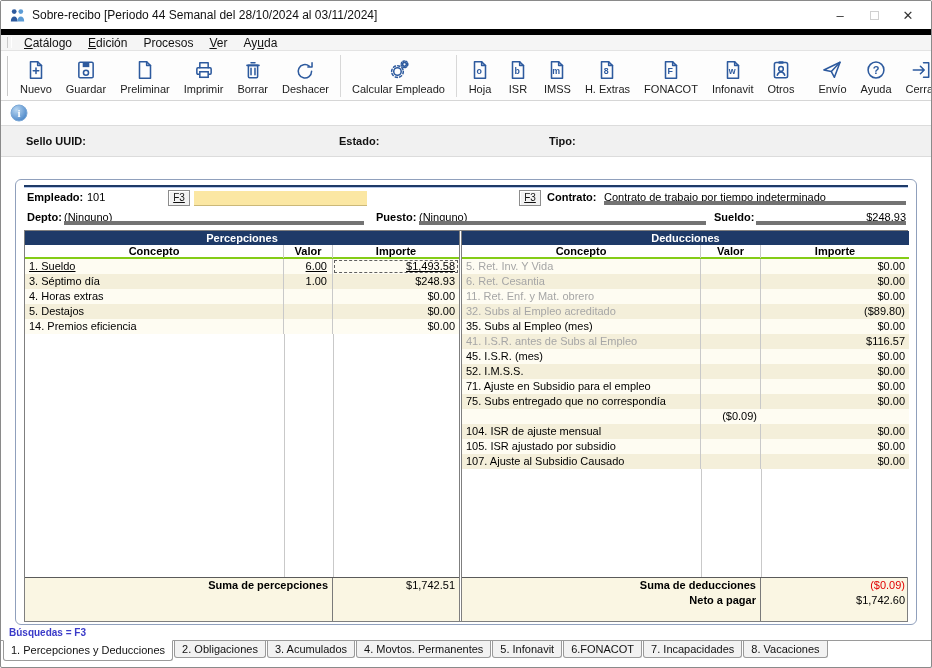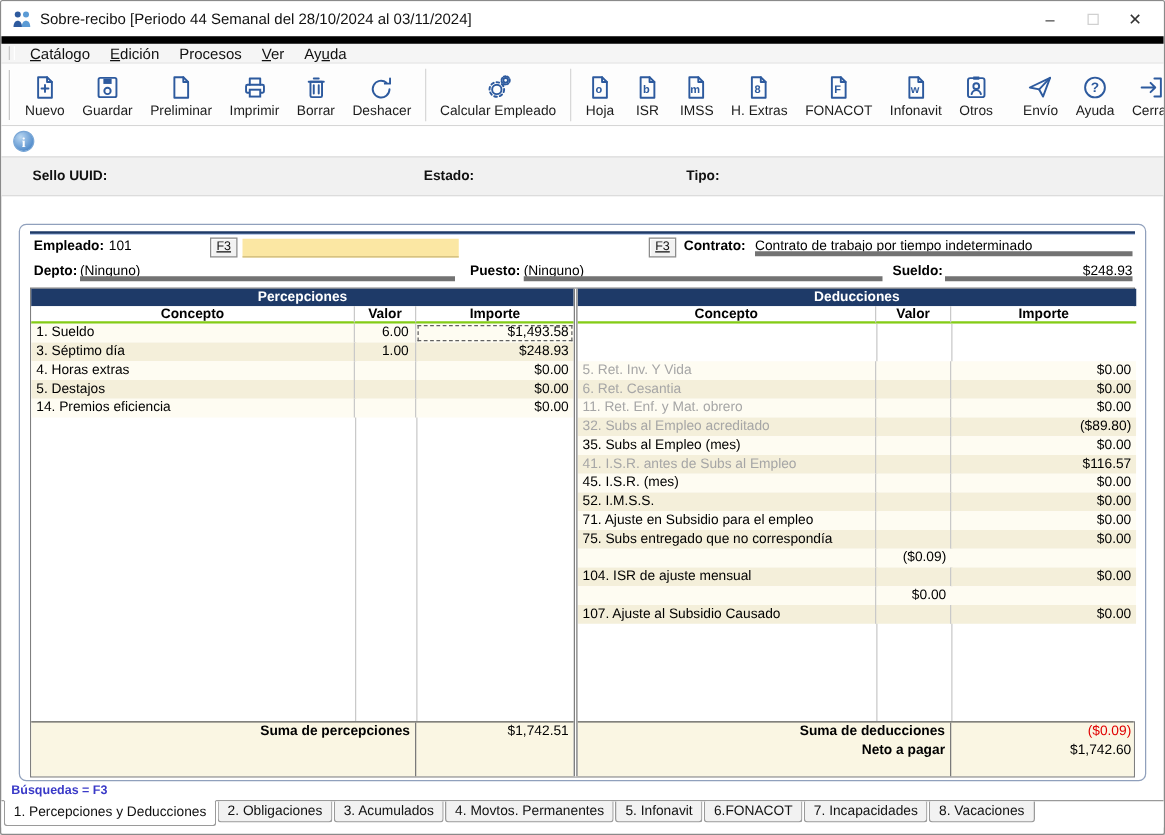--- a/index.html
+++ b/index.html
@@ -353,21 +353,21 @@
       </div>
       <div class="hdr" style="left:437px; width:447px; grid-template-columns:239px 60px 148px;">
         <span>Concepto</span>
         <span>Valor</span>
         <span>Importe</span>
       </div>
 
       <div class="tbody" style="left:0; width:434px;" id="perc-body">
         <div class="vline" style="left:259px;"></div>
         <div class="vline" style="left:308px;"></div>
-      <div class="trow alt0" style="grid-template-columns: 259px 49px 126px;">
+      <div class="trow alt0" style="grid-template-columns: 259px 49px 126px; text-decoration: underline;">
             <div class="cc">1. Sueldo</div>
             <div class="cv">6.00</div>
             <div class="ci sel">$1,493.58</div>
           </div>
           <div class="trow alt1" style="grid-template-columns: 259px 49px 126px;">
             <div class="cc">3. Séptimo día</div>
             <div class="cv">1.00</div>
             <div class="ci">$248.93</div>
           </div>
           <div class="trow alt0" style="grid-template-columns: 259px 49px 126px;">
@@ -382,21 +382,21 @@
           </div>
           <div class="trow alt0" style="grid-template-columns: 259px 49px 126px;">
             <div class="cc">14. Premios eficiencia</div>
             <div class="cv"></div>
             <div class="ci">$0.00</div>
           </div>
         </div>
       <div class="tbody" style="left:437px; width:447px;" id="ded-body">
         <div class="vline" style="left:239px;"></div>
         <div class="vline" style="left:299px;"></div>
-      <div class="trow alt0 muted" style="grid-template-columns: 239px 60px 148px; margin-top: 30px;">
+      <div class="trow alt0 muted" style="grid-template-columns: 239px 60px 148px;">
             <div class="cc">5. Ret. Inv. Y Vida</div>
             <div class="cv"></div>
             <div class="ci">$0.00</div>
           </div>
           <div class="trow alt1 muted" style="grid-template-columns: 239px 60px 148px;">
             <div class="cc">6. Ret. Cesantia</div>
             <div class="cv"></div>
             <div class="ci">$0.00</div>
           </div>
           <div class="trow alt0 muted" style="grid-template-columns: 239px 60px 148px;">
@@ -442,20 +442,21 @@
           <div class="trow alt0" style="grid-template-columns: 239px 60px 148px;">
             <div class="cv"></div>
             <div class="ci">($0.09)</div>
           </div>
           <div class="trow alt1" style="grid-template-columns: 239px 60px 148px;">
             <div class="cc">104. ISR de ajuste mensual</div>
             <div class="cv"></div>
             <div class="ci">$0.00</div>
           </div>
           <div class="trow alt0" style="grid-template-columns: 239px 60px 148px;">
+            <div class="cc">105. ISR ajustado por subsidio</div>
             <div class="cv"></div>
             <div class="ci">$0.00</div>
           </div>
           <div class="trow alt1" style="grid-template-columns: 239px 60px 148px;">
             <div class="cc">107. Ajuste al Subsidio Causado</div>
             <div class="cv"></div>
             <div class="ci">$0.00</div>
           </div>
         </div>
 

